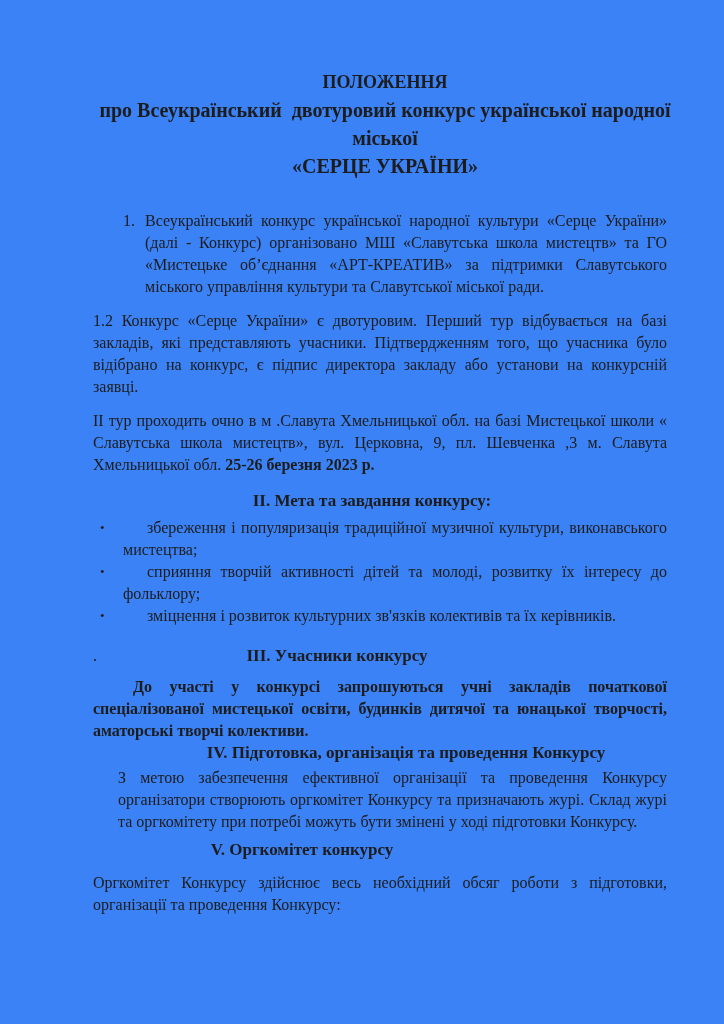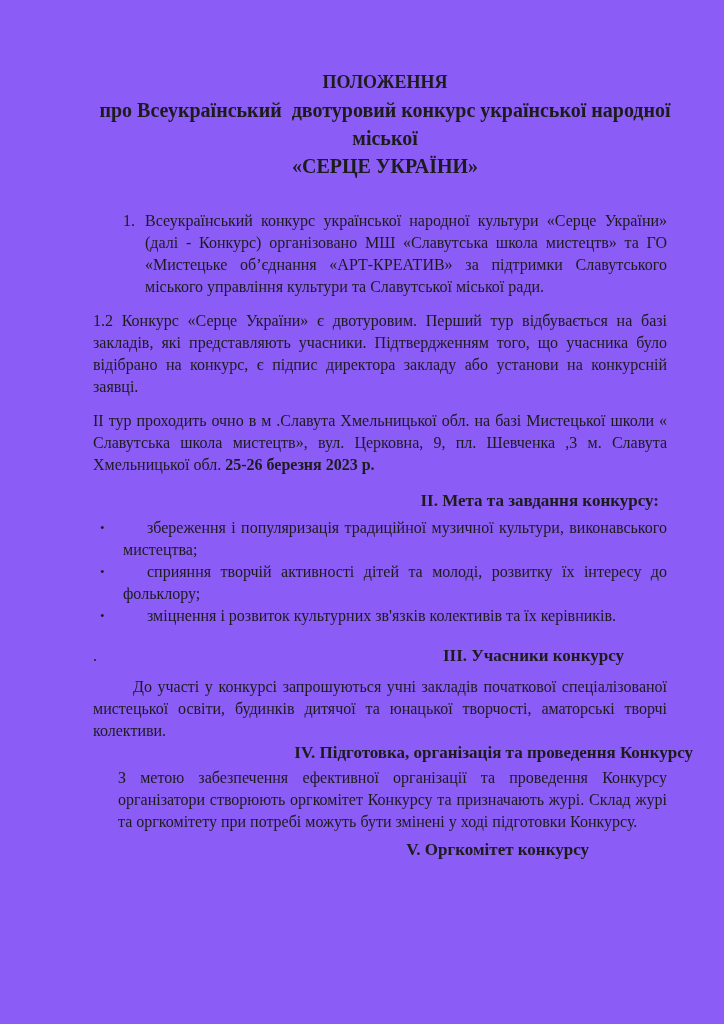--- a/index.html
+++ b/index.html
@@ -1,41 +1,41 @@
 <!DOCTYPE html>
 <html><head>
 <meta charset="utf-8">
 <style>
   html, body { margin: 0; padding: 0; background: #ffffff; }
   .page {
     position: relative;
     width: 724px;
     height: 1024px;
-    background: #8b5cf6;
+    background: #3b82f6;
     box-sizing: border-box;
     padding: 68px 57px 40px 93px;
     font-family: "Liberation Serif", "DejaVu Serif", serif;
     color: #1c1c1c;
     font-size: 16px;
     line-height: 22px;
     overflow: hidden;
   }
   .title-block {
     text-align: center;
     font-weight: bold;
     margin-left: -25px;
     margin-right: -35px;
   }
   .t-line { line-height: 28px; white-space: pre; }
   .t-main { font-size: 18px; }
   .t-sub  { font-size: 20px; }
   .heading {
     font-weight: bold;
     font-size: 17px;
-    text-align: right;
+    text-align: center;
     line-height: 21px;
   }
   .h-ii  { position: relative; left: -8px;  margin-top: 14px; }
   .h-iii { position: relative; left: -43px; }
   .h-iv  { position: relative; left: 26px;  }
   .h-v   { position: relative; left: -78px; margin-top: 6px; }
   .para { text-align: justify; margin: 12px 0 0 0; }
   .numbered {
     position: relative;
     padding-left: 52px;
@@ -52,21 +52,21 @@
   }
   .bullet .dot {
     position: absolute;
     left: 7px; top: 0;
     text-indent: 0;
     font-size: 13px;
   }
   .h-row { position: relative; margin-top: 18px; }
   .stray-dot { position: absolute; left: 0; top: 0; }
   .para-bold {
-    font-weight: normal;
+    font-weight: bold;
     text-align: justify;
     text-indent: 40px;
     margin-top: 10px;
   }
   .tight { margin-top: 4px; margin-left: 25px; }
   b.date { font-weight: bold; }
 </style>
 </head>
 <body>
 
@@ -111,14 +111,15 @@
   </div>
 
   <p class="para para-bold">До участі у конкурсі запрошуються учні  закладів початкової спеціалізованої мистецької освіти, будинків дитячої та юнацької творчості, аматорські творчі колективи.</p>
 
   <div class="heading h-iv">IV. Підготовка, організація та проведення Конкурсу</div>
 
   <p class="para tight">З метою забезпечення ефективної організації та проведення Конкурсу організатори створюють оргкомітет Конкурсу та призначають журі. Склад журі та оргкомітету при потребі можуть бути змінені у ході підготовки Конкурсу.</p>
 
   <div class="heading h-v">V. Оргкомітет конкурсу</div>
 
+  <p class="para">Оргкомітет Конкурсу здійснює весь необхідний обсяг роботи з підготовки, організації та проведення Конкурсу:</p>
 
 </div>
 
 </body></html>

